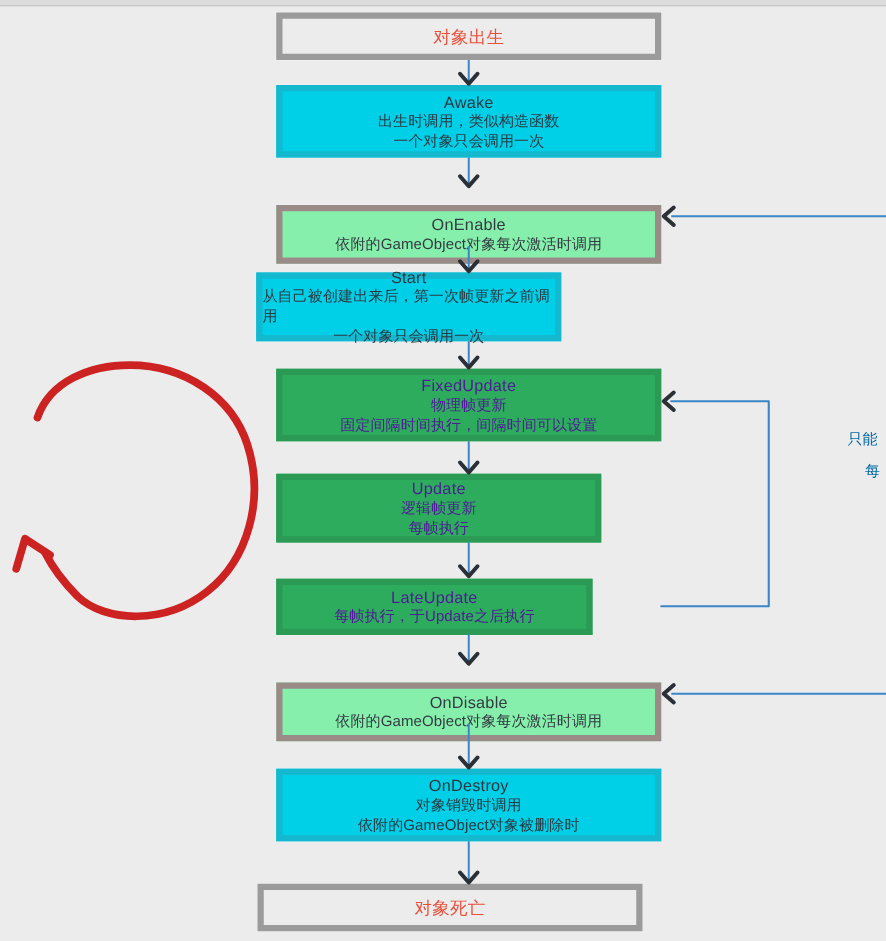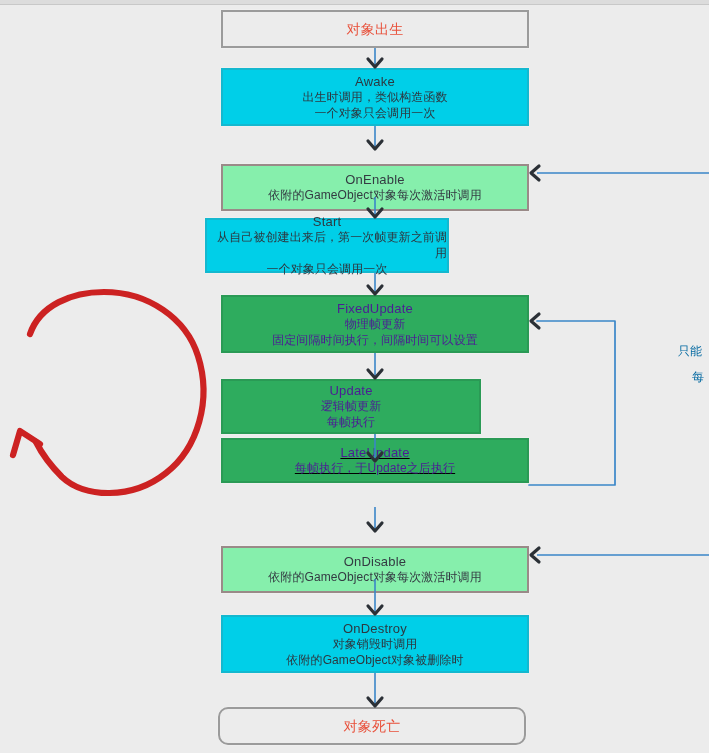--- a/index.html
+++ b/index.html
@@ -24,26 +24,26 @@
     position: absolute;
     left: 0; top: 0;
     width: 709px;
     height: 4px;
     background: #dcdcdc;
     border-bottom: 1px solid #c8c8c8;
   }
   .node {
     position: absolute;
     box-sizing: border-box;
-    border: 2px solid #22c55e;
+    border: 5px solid #22c55e;
     display: flex;
     flex-direction: column;
     align-items: center;
     justify-content: center;
-    text-align: right;
+    text-align: left;
     line-height: 1.32;
     box-shadow: 0 0 0 0.5px rgba(255,255,255,0.35);
   }
   .node .title {
     font-size: 13px;
     letter-spacing: 0.2px;
   }
   .node .desc {
     font-size: 12px;
     letter-spacing: 0.1px;
@@ -126,37 +126,37 @@
     <div class="desc">物理帧更新</div>
     <div class="desc">固定间隔时间执行，间隔时间可以设置</div>
   </div>
 
   <div class="node green" style="left:221px; top:379px; width:260px; height:55px;">
     <div class="title">Update</div>
     <div class="desc">逻辑帧更新</div>
     <div class="desc">每帧执行</div>
   </div>
 
-  <div class="node green" style="left:221px; top:438px; width:308px; height:45px;text-decoration:underline;">
+  <div class="node green" style="left:221px; top:463px; width:253px; height:45px;">
     <div class="title">LateUpdate</div>
     <div class="desc">每帧执行，于Update之后执行</div>
   </div>
 
   <div class="node pink" style="left:221px; top:532px; width:308px; height:47px;">
     <div class="title">OnDisable</div>
     <div class="desc">依附的GameObject对象每次激活时调用</div>
   </div>
 
   <div class="node cyan" style="left:221px; top:615px; width:308px; height:58px;">
     <div class="title">OnDestroy</div>
     <div class="desc">对象销毁时调用</div>
     <div class="desc">依附的GameObject对象被删除时</div>
   </div>
 
-  <div class="node terminal" style="left:218px; top:707px; width:308px; height:38px;border-radius:10px;">
+  <div class="node terminal" style="left:206px; top:707px; width:308px; height:38px;">
     <div class="title">对象死亡</div>
   </div>
 
   <div class="side-note" style="left:678px; top:340px;">只能</div>
   <div class="side-note" style="left:692px; top:366px;">每</div>
 
   <svg class="overlay" viewBox="0 0 709 753">
     <defs>
       <g id="chev">
         <path d="M -7,-8 L 0,0 L 7,-8" fill="none" stroke="#2b3036" stroke-width="3.2" stroke-linecap="round" stroke-linejoin="round"></path>

